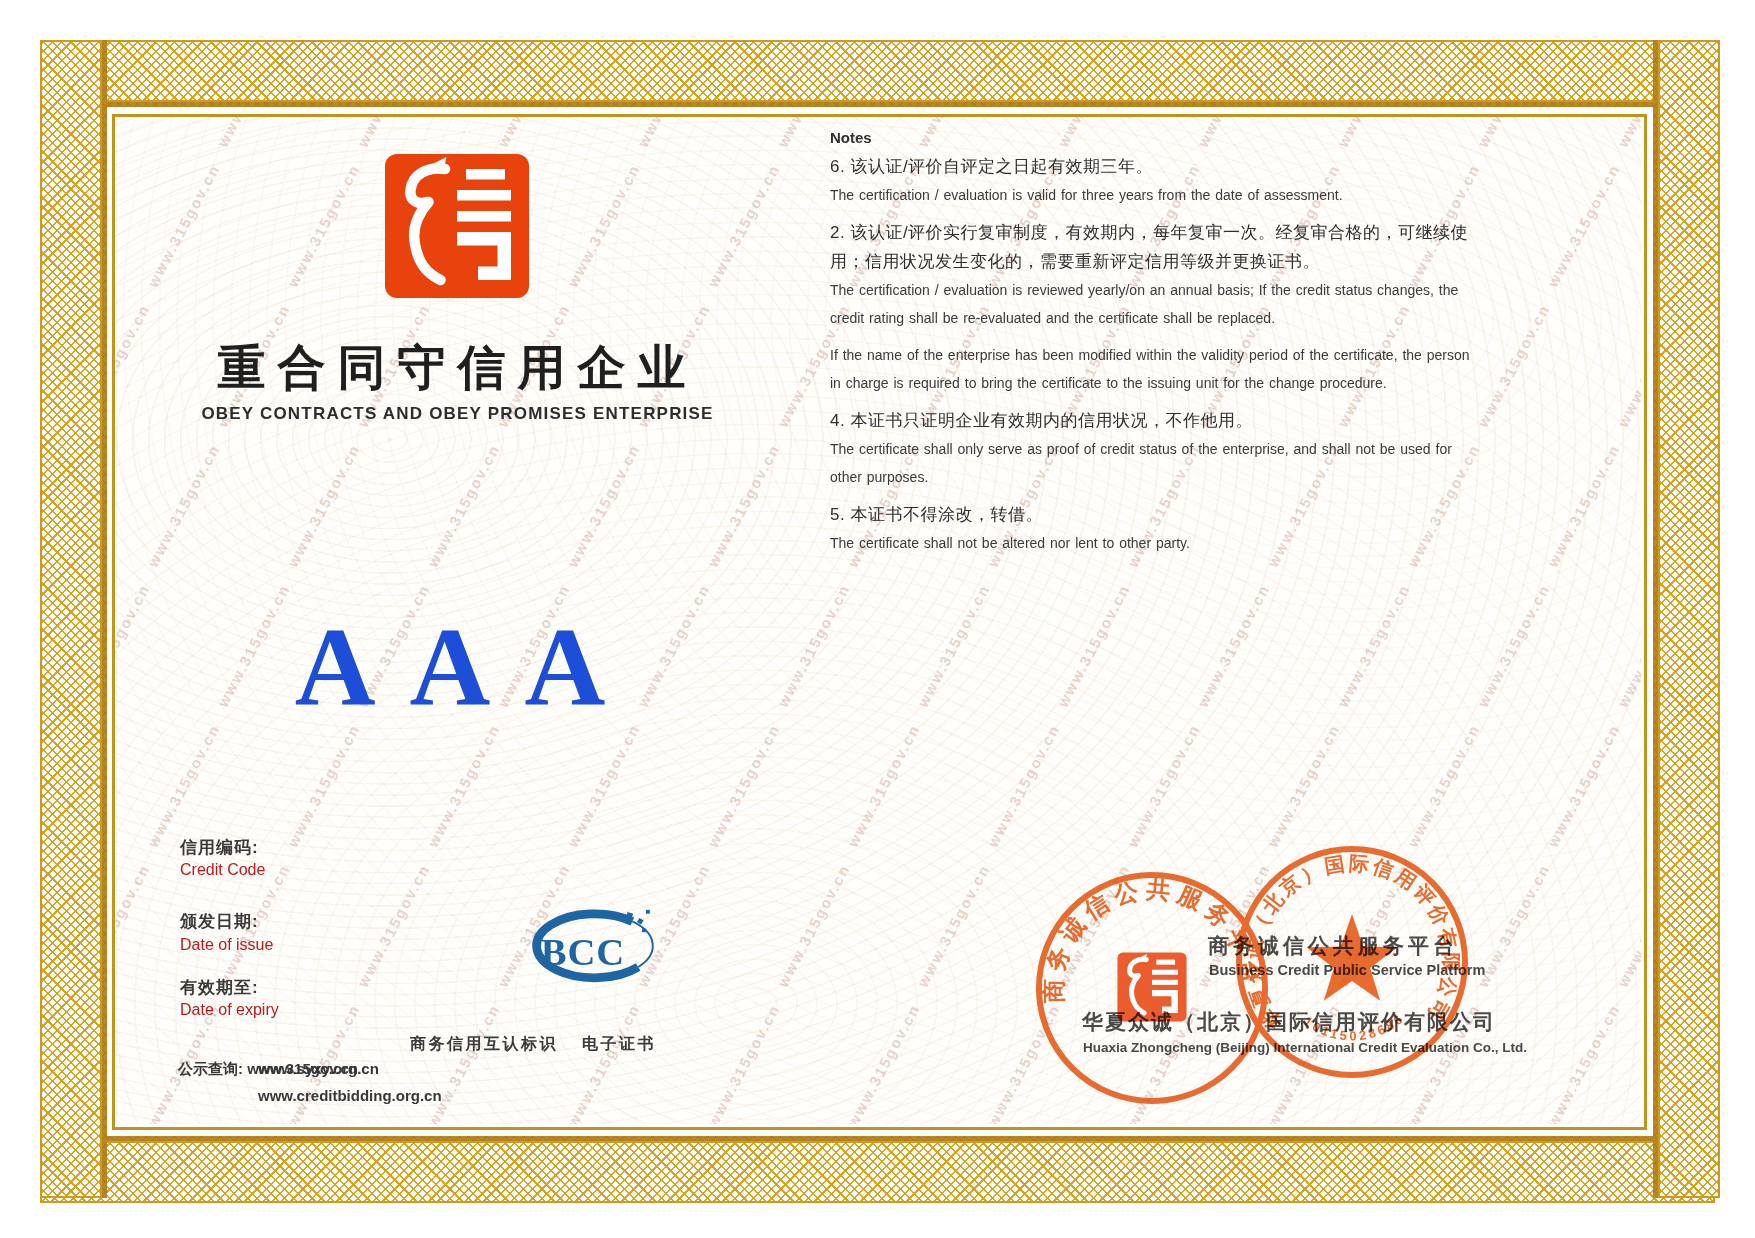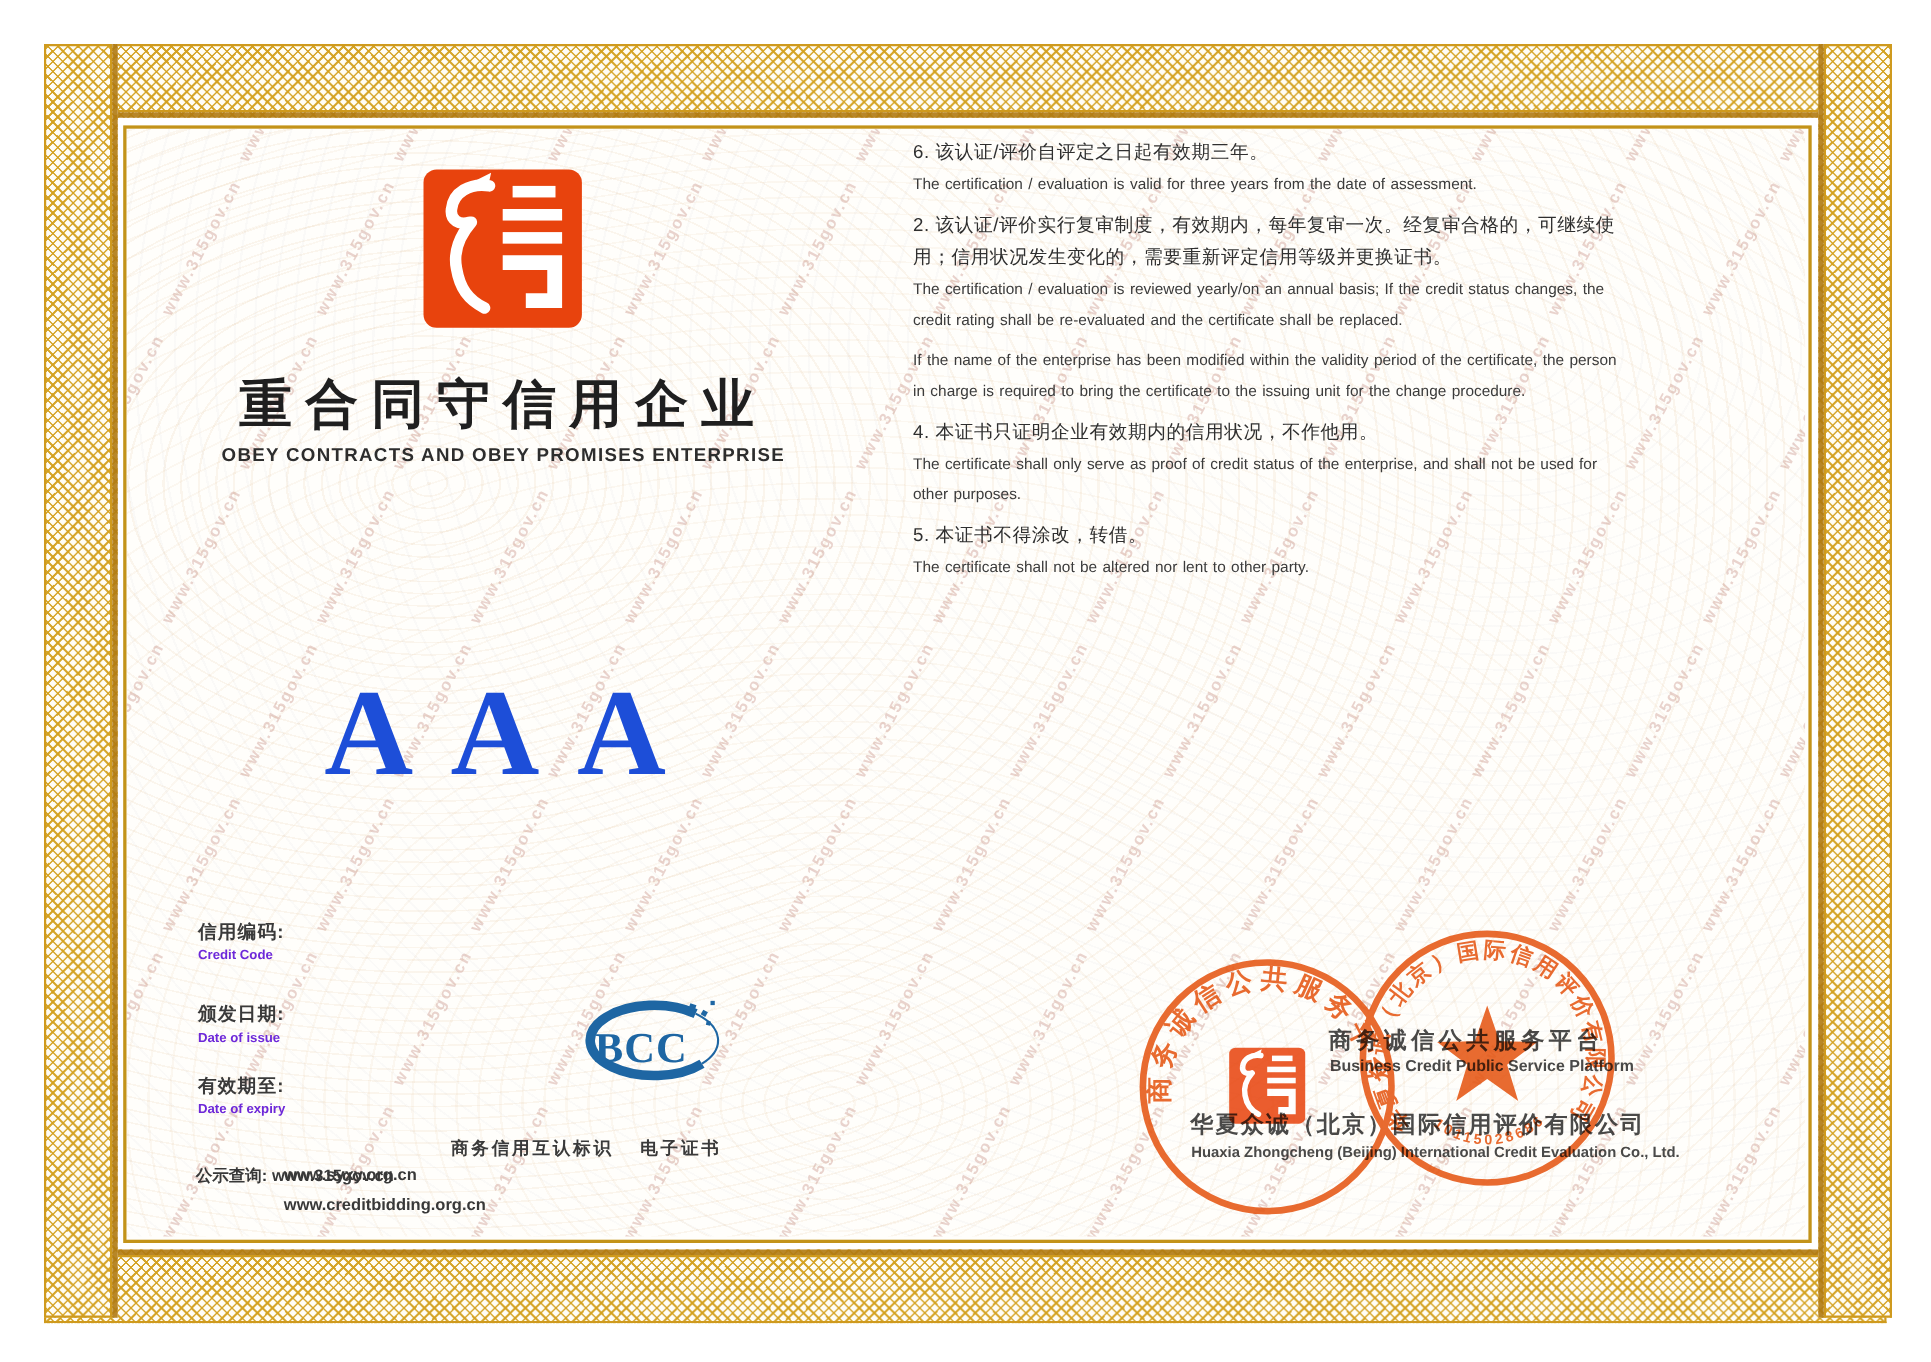--- a/index.html
+++ b/index.html
@@ -37,21 +37,21 @@
   .title-zh{position:absolute;left:125px;top:336px;width:665px;text-align:center;
             font-size:48px;font-weight:bold;letter-spacing:12px;color:#1f1f1f;white-space:nowrap;}
   .title-en{position:absolute;left:125px;top:404px;width:665px;text-align:center;
             font-size:17px;font-weight:bold;letter-spacing:1.2px;color:#2d2d2d;white-space:nowrap;}
   .statement{position:absolute;left:150px;top:540px;width:652px;font-size:23px;font-weight:bold;
              line-height:29px;letter-spacing:2.5px;color:#424242;text-indent:2em;text-align:justify;}
   .rating{position:absolute;left:140px;top:606px;width:620px;text-align:center;
           font-family:"Liberation Serif",serif;font-weight:bold;font-size:112px;line-height:1.1;
           color:#1d4ed8;letter-spacing:34px;padding-left:34px;box-sizing:border-box;}
   .field-zh{position:absolute;font-size:17px;font-weight:bold;color:#3a3a3a;letter-spacing:1px;}
-  .field-en{position:absolute;font-size:12px;font-weight:700;color:#6d28d9;}
+  .field-en{position:absolute;font-size:16px;font-weight:400;color:#b91c1c;}
   .query-row{position:absolute;left:178px;top:1032px;font-size:15px;font-weight:bold;color:#383838;margin-top:28px;}
   .query-url{position:absolute;left:258px;font-size:15px;font-weight:bold;color:#383838;}
   .bcc-logo{position:absolute;left:508px;top:906px;width:148px;height:92px;}
   .mutual-label{position:absolute;left:410px;top:1034px;font-size:16px;font-weight:bold;
                 letter-spacing:2.5px;color:#3a3a3a;white-space:nowrap;}
   .ecert-label{position:absolute;left:582px;top:1034px;font-size:16px;font-weight:bold;
                letter-spacing:2.5px;color:#3a3a3a;white-space:nowrap;}
 
   
   .notes{position:absolute;left:830px;top:124px;width:640px;}
@@ -221,20 +221,21 @@
     <rect x="121" y="7" width="6" height="6" fill="#1e66a3" transform="rotate(18 124 10)"></rect>
     <rect x="133" y="13" width="5" height="5" fill="#1e66a3" transform="rotate(30 135 15)"></rect>
     <rect x="141" y="4" width="4" height="4" fill="#1e66a3"></rect>
     <rect x="137" y="23" width="4" height="4" fill="#1e66a3" transform="rotate(12 139 25)"></rect>
     <text x="76" y="61" text-anchor="middle" font-size="40" font-weight="bold" letter-spacing="1" font-family="Liberation Serif, serif" fill="#1e66a3">BCC</text>
   </svg>
   <div class="mutual-label">商务信用互认标识</div>
   <div class="ecert-label">电子证书</div>
 
   <div class="notes">
+    <div class="notes-h-en">Notes</div>
     <div class="note-item">
       <div class="note-zh">6. 该认证/评价自评定之日起有效期三年。</div>
       <div class="note-en">The certification / evaluation is valid for three years from the date of assessment.</div>
     </div>
     <div class="note-item">
       <div class="note-zh">2. 该认证/评价实行复审制度，有效期内，每年复审一次。经复审合格的，可继续使用；信用状况发生变化的，需要重新评定信用等级并更换证书。</div>
       <div class="note-en">The certification / evaluation is reviewed yearly/on an annual basis; If the credit status changes, the credit rating shall be re-evaluated and the certificate shall be replaced.</div>
     </div>
     <div class="note-item">
       <div class="note-en">If the name of the enterprise has been modified within the validity period of the certificate, the person in charge is required to bring the certificate to the issuing unit for the change procedure.</div>

